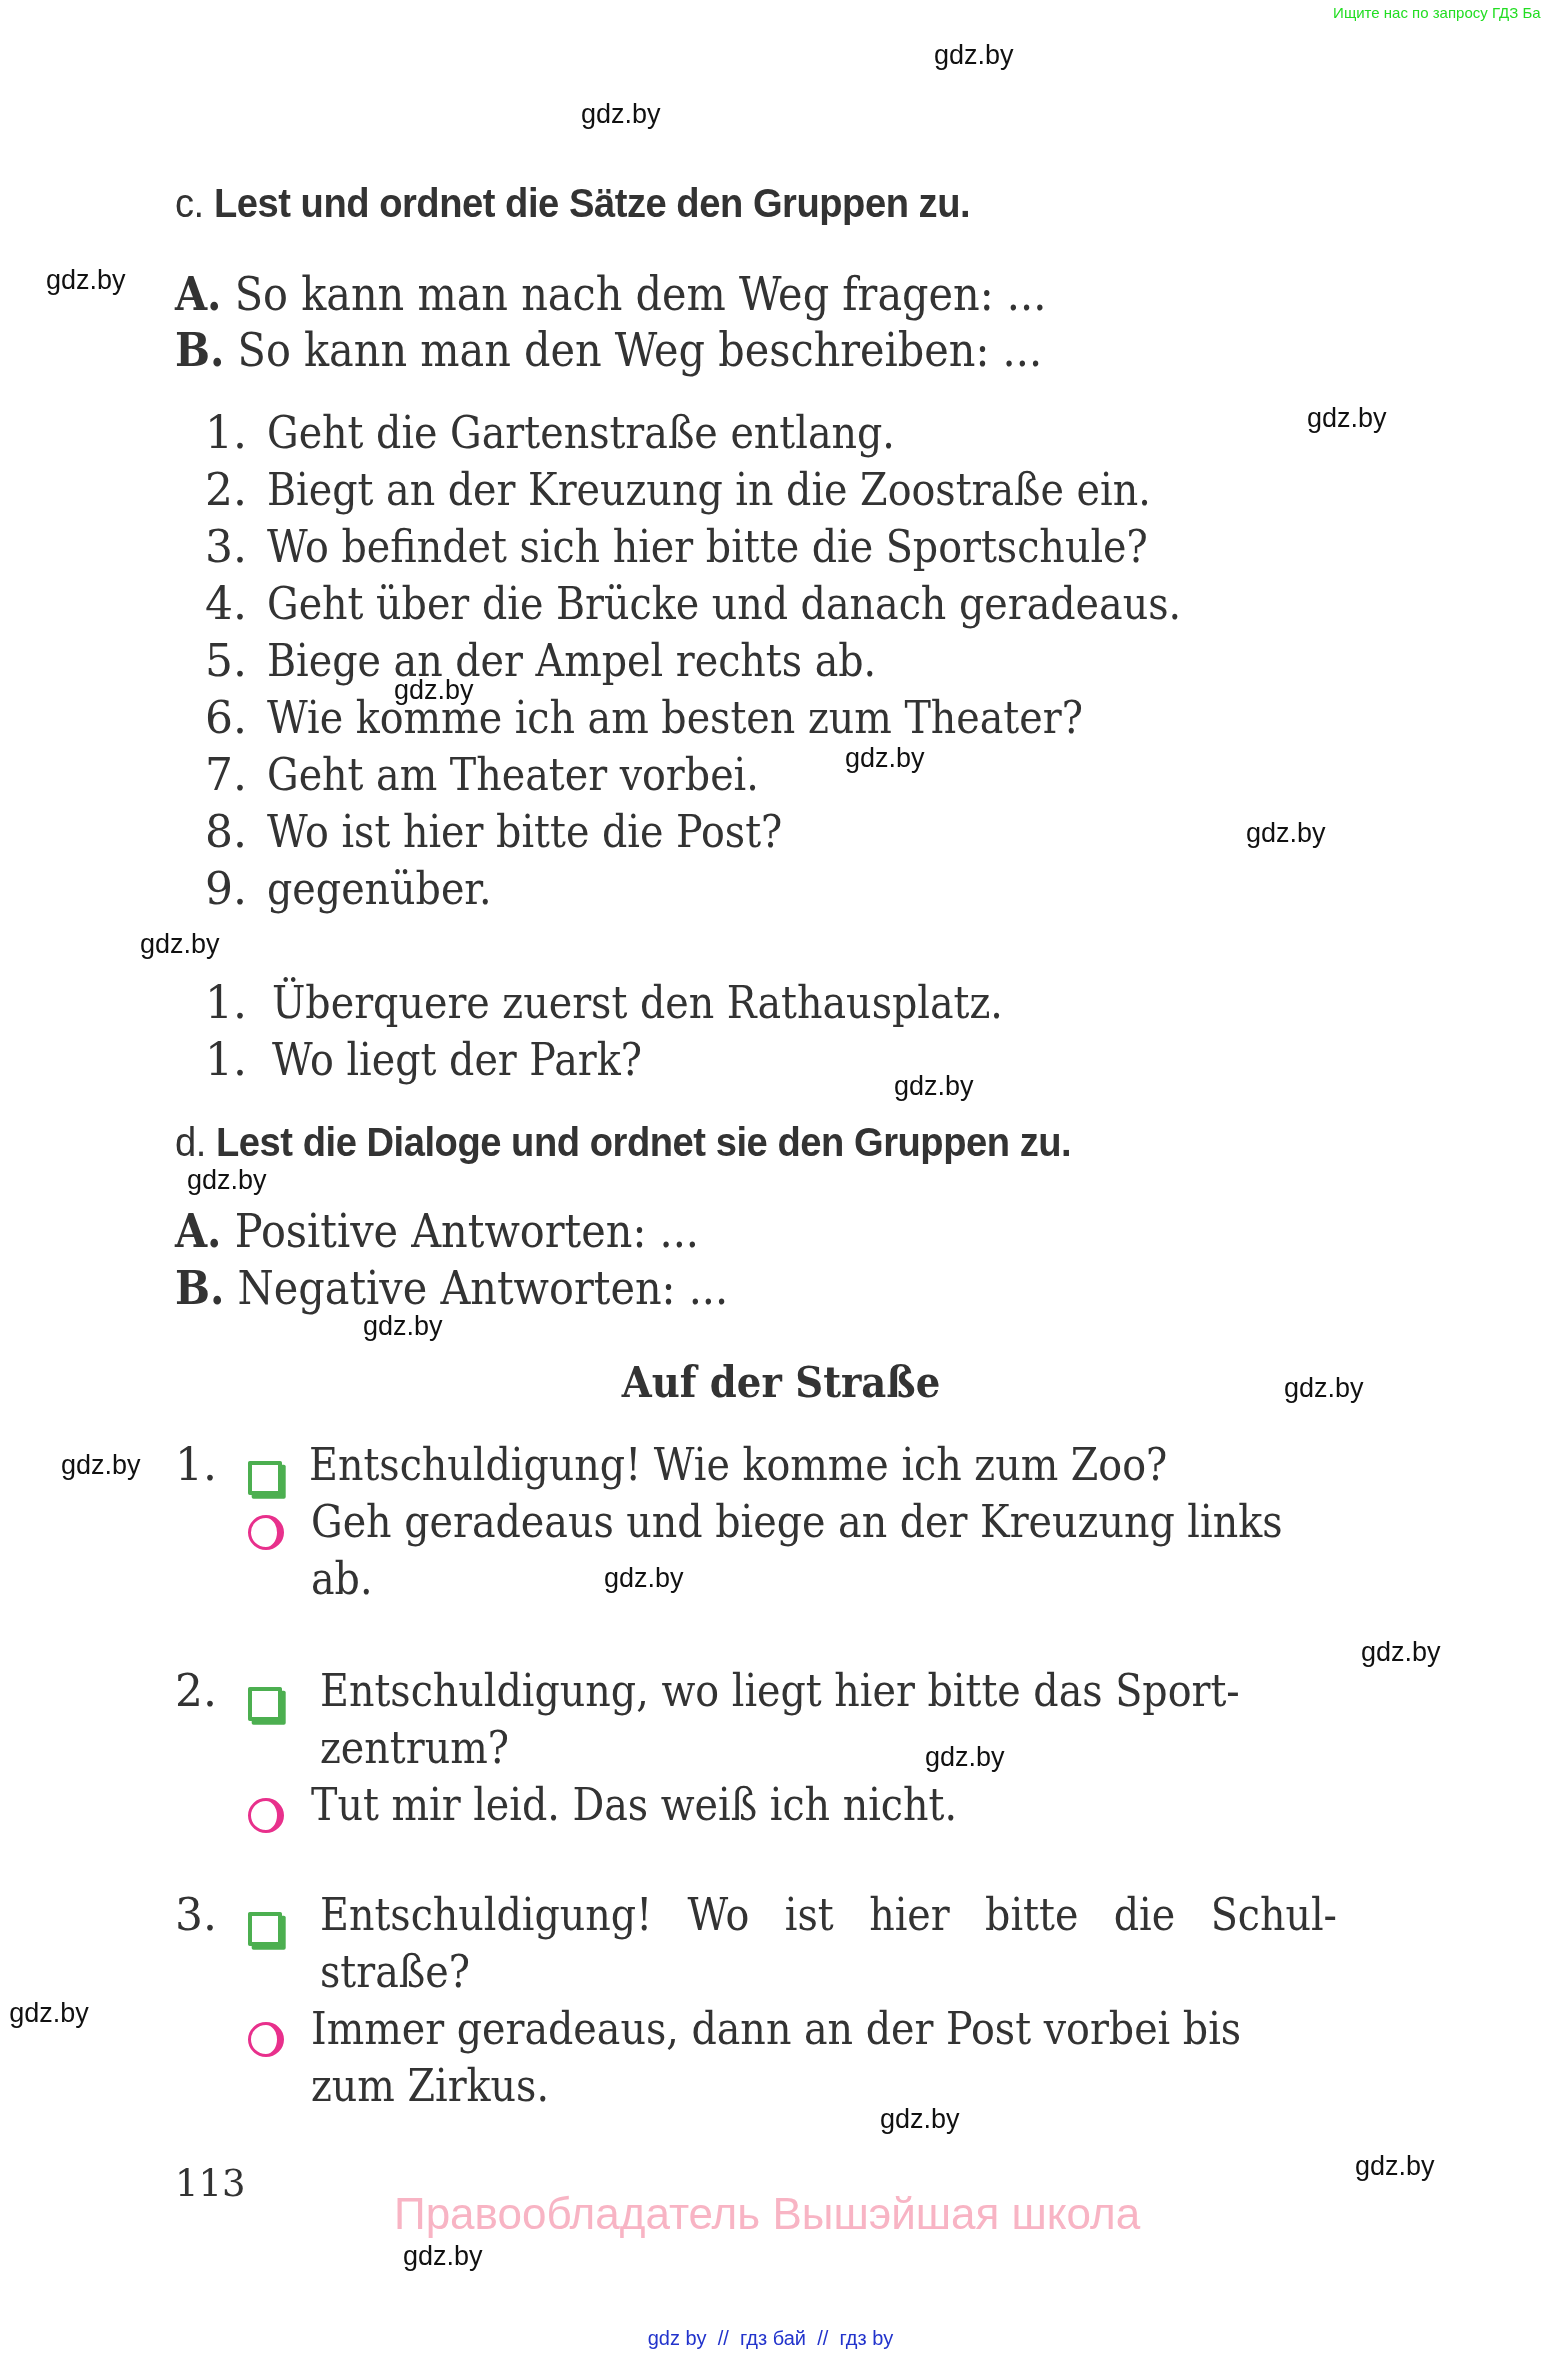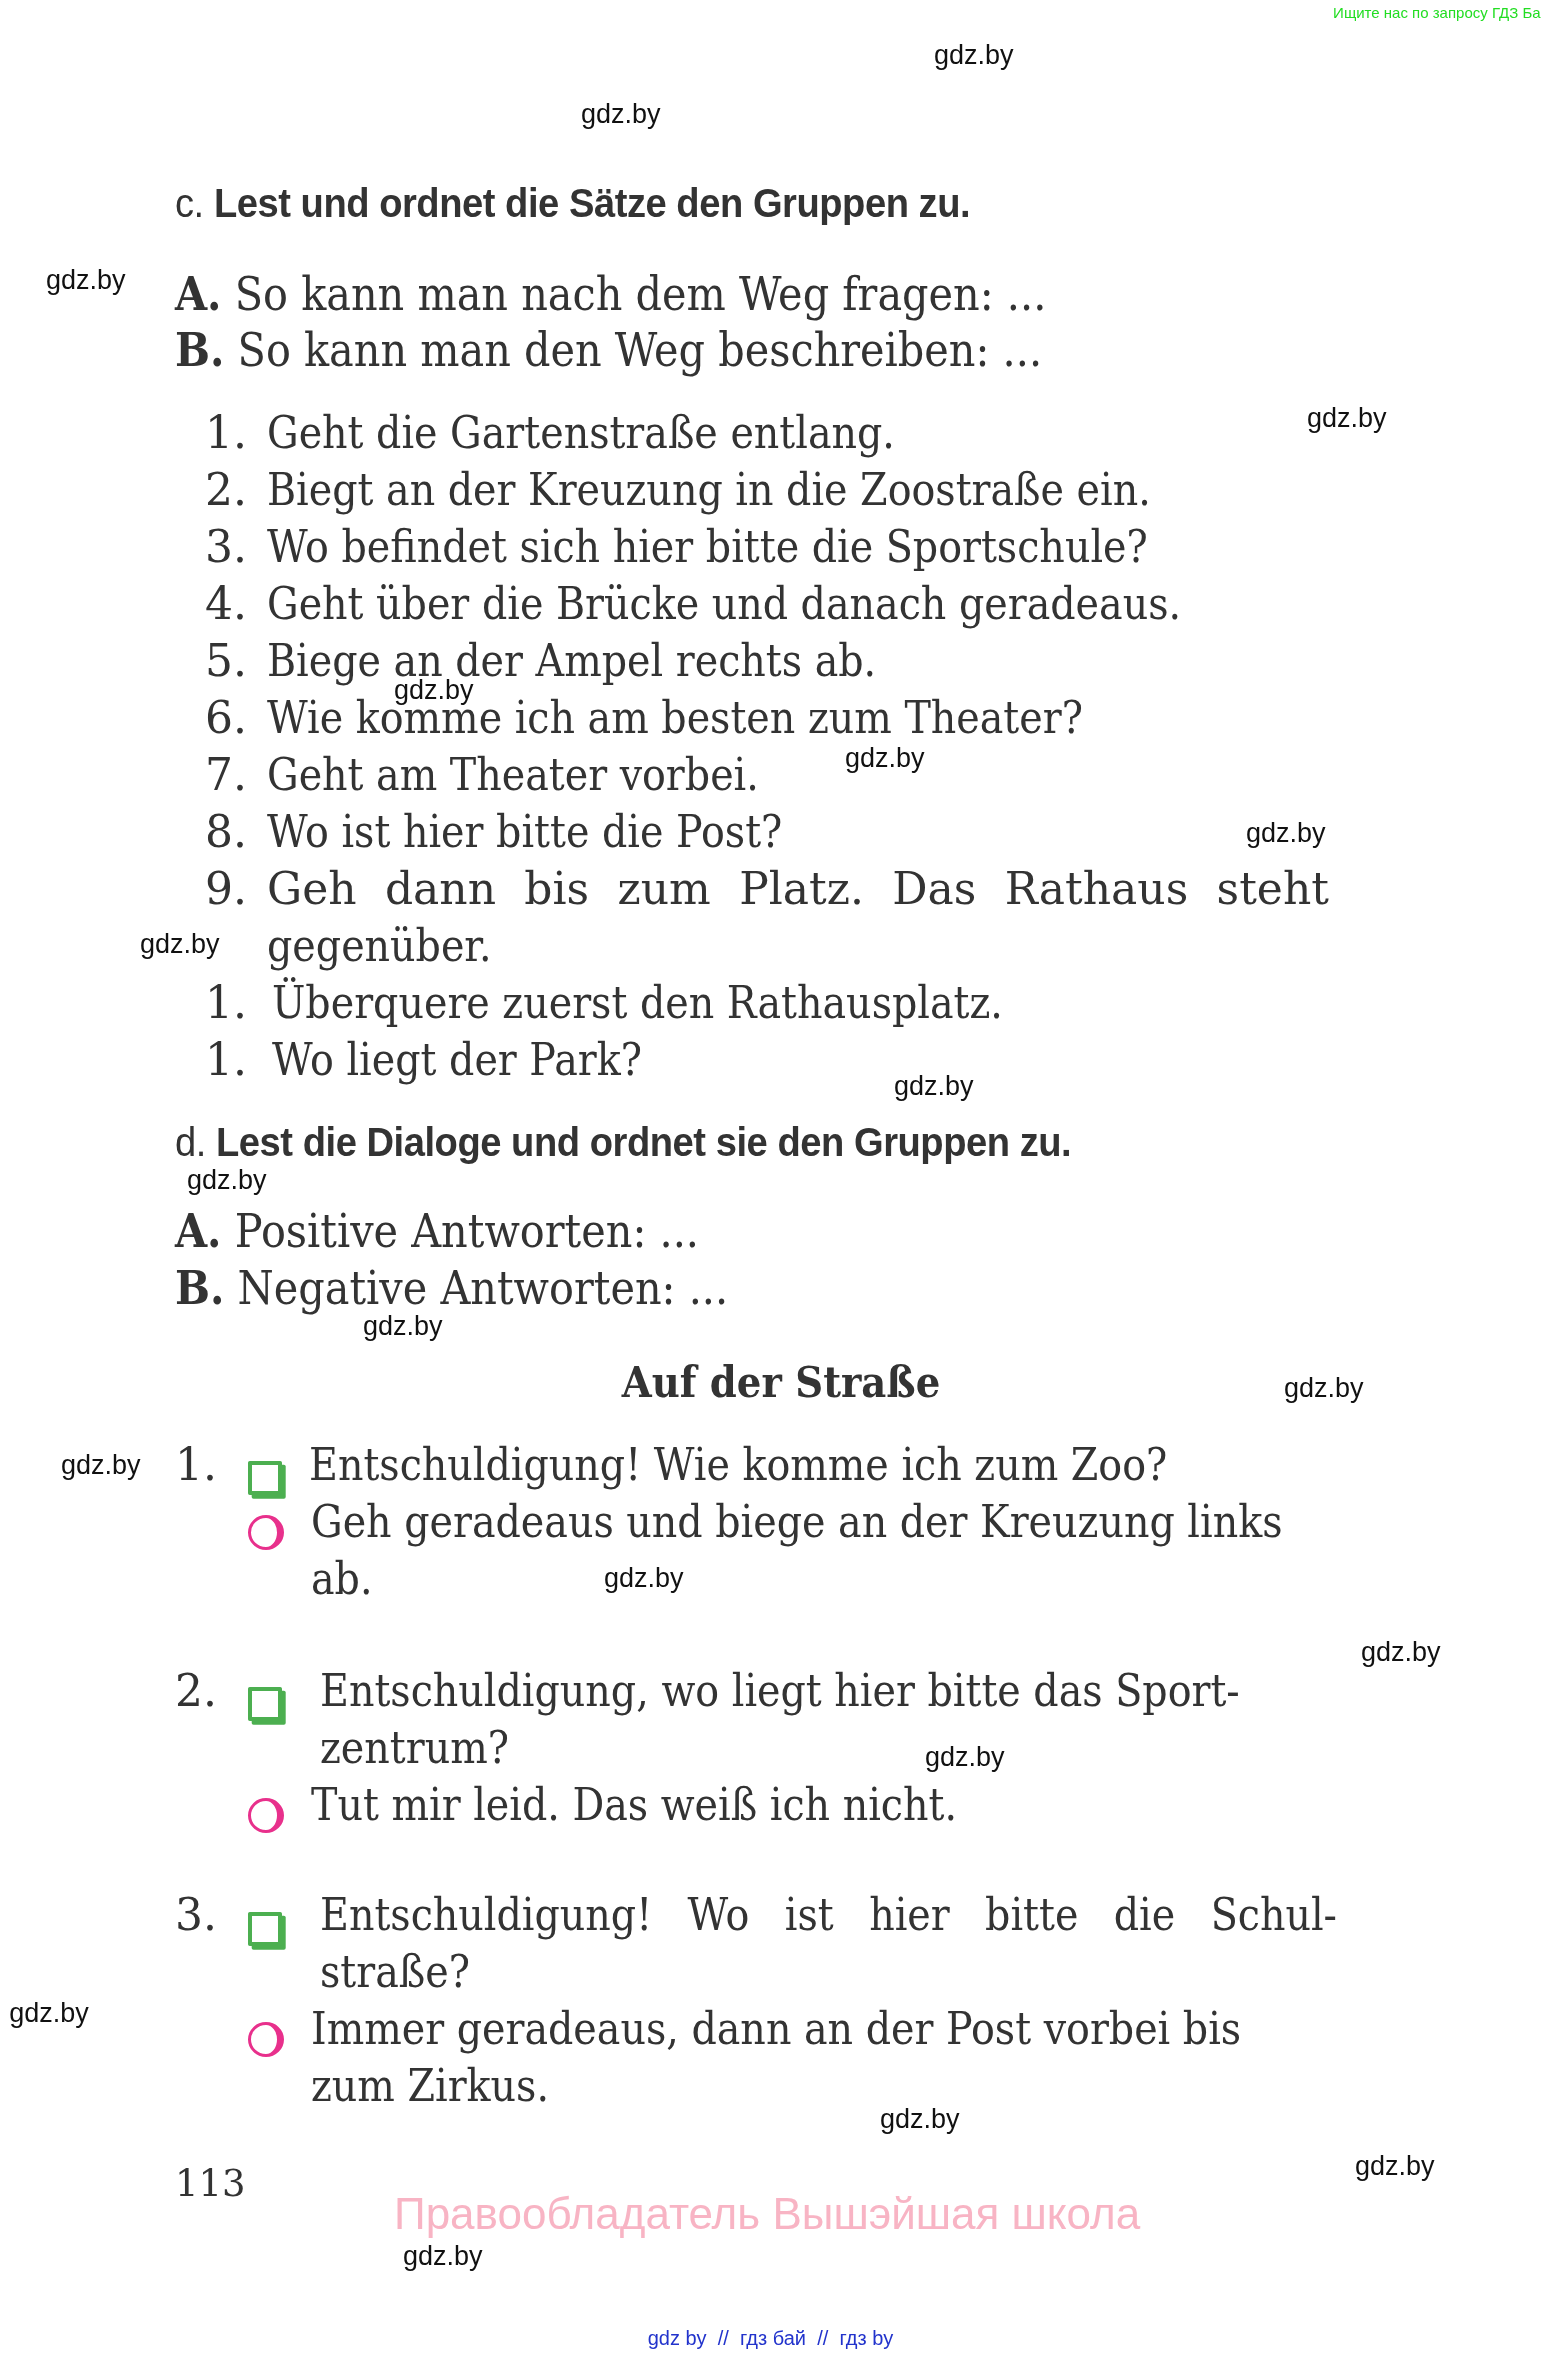--- a/index.html
+++ b/index.html
@@ -143,30 +143,20 @@
     <span class="num">7.</span>
     <span class="txt">Geht am Theater vorbei.</span>
   </div>
   <div class="item-row" style="top:803px;">
     <span class="num">8.</span>
     <span class="txt">Wo ist hier bitte die Post?</span>
   </div>
   <div class="item-row" style="top:860px; height:114px;">
     <span class="num">9.</span>
     <span class="txt" style="transform:none;">
-      <span class="justify9" id="item9-line1">
-          <span>Geh</span>
-          <span>dann</span>
-          <span>bis</span>
-          <span>zum</span>
-          <span>Platz.</span>
-          <span>Das</span>
-          <span>Rathaus</span>
-          <span>steht</span>
-        </span>
       <span style="display:block; transform:scaleX(0.9); transform-origin:left center;">gegenüber.</span>
     </span>
   </div>
   <div class="item-row wide" style="top:974px;">
     <span class="num">1.</span>
     <span class="txt">Überquere zuerst den Rathausplatz.</span>
   </div>
   <div class="item-row wide" style="top:1031px;">
     <span class="num">1.</span>
     <span class="txt">Wo liegt der Park?</span>

